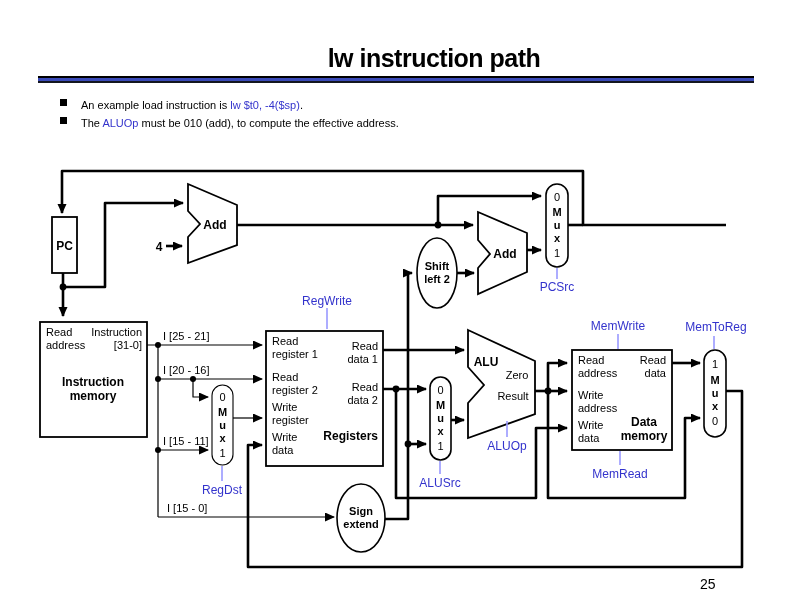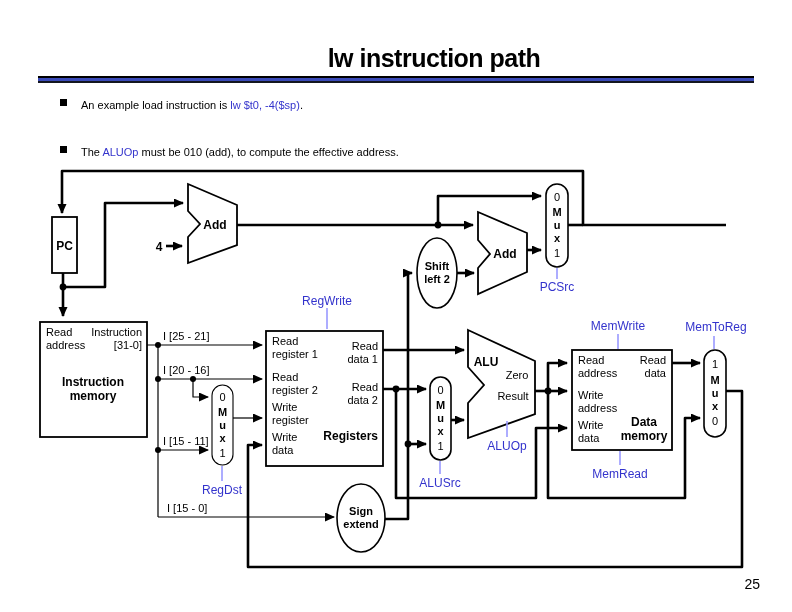--- a/index.html
+++ b/index.html
@@ -6,21 +6,21 @@
   #page{position:relative;width:792px;height:612px;background:#fff;overflow:hidden;
         font-family:"Liberation Sans",sans-serif;}
   .title{position:absolute;top:44px;left:0;width:792px;text-align:center;
          font-size:25px;font-weight:bold;color:#000;letter-spacing:-0.5px;padding-left:38px;}
   .rule{position:absolute;top:76px;left:38px;width:716px;height:3px;
         background:#3a4ab8;border-top:2px solid #000;border-bottom:2px solid #14161f;}
   .bullet-row{position:absolute;left:60px;font-size:11px;color:#000;white-space:nowrap;}
   .bullet-row .sq{display:inline-block;width:7px;height:7px;background:#000;
                   margin-right:14px;vertical-align:3px;}
   .hl{color:#3333cc;}
-  .pagenum{position:absolute;top:576px;left:700px;width:60px;text-align:right;
+  .pagenum{position:absolute;top:576px;left:700px;width:60px;text-align:left;
            font-size:14px;color:#000;}
   svg{position:absolute;top:0;left:0;}
   svg text{font-family:"Liberation Sans",sans-serif;fill:#000;}
   .port{font-size:11px;}
   .blockname{font-size:12px;font-weight:bold;}
   .muxchar{font-size:11px;}
   .muxbold{font-size:11px;font-weight:bold;}
   .field{font-size:11px;}
   .ctrl{font-size:12px;fill:#3333cc;}
   .wire{stroke:#000;fill:none;stroke-linejoin:round;}
@@ -35,21 +35,21 @@
 <body>
 
 <div id="page">
 
   <div class="title">lw instruction path</div>
   <div class="rule"></div>
 
   <div class="bullet-row" style="top:99px;">
     <span class="sq"></span><span>An example load instruction is </span><span class="hl">lw $t0, -4($sp)</span><span>.</span>
   </div>
-  <div class="bullet-row" style="top:146px;">
+  <div class="bullet-row" style="top:117px;">
     <span class="sq"></span><span>The </span><span class="hl">ALUOp</span><span> must be 010 (add), to compute the effective address.</span>
   </div>
 
   <svg width="792" height="612" viewBox="0 0 792 612">
     <defs>
       <marker id="arr" markerUnits="userSpaceOnUse" markerWidth="11" markerHeight="10" refX="9" refY="4.5" orient="auto">
         <path d="M0,0 L10,4.5 L0,9 z" fill="#000"></path>
       </marker>
     </defs>
 

